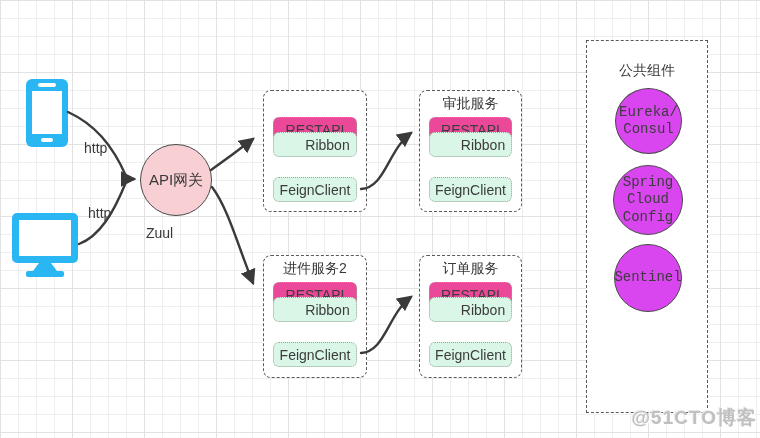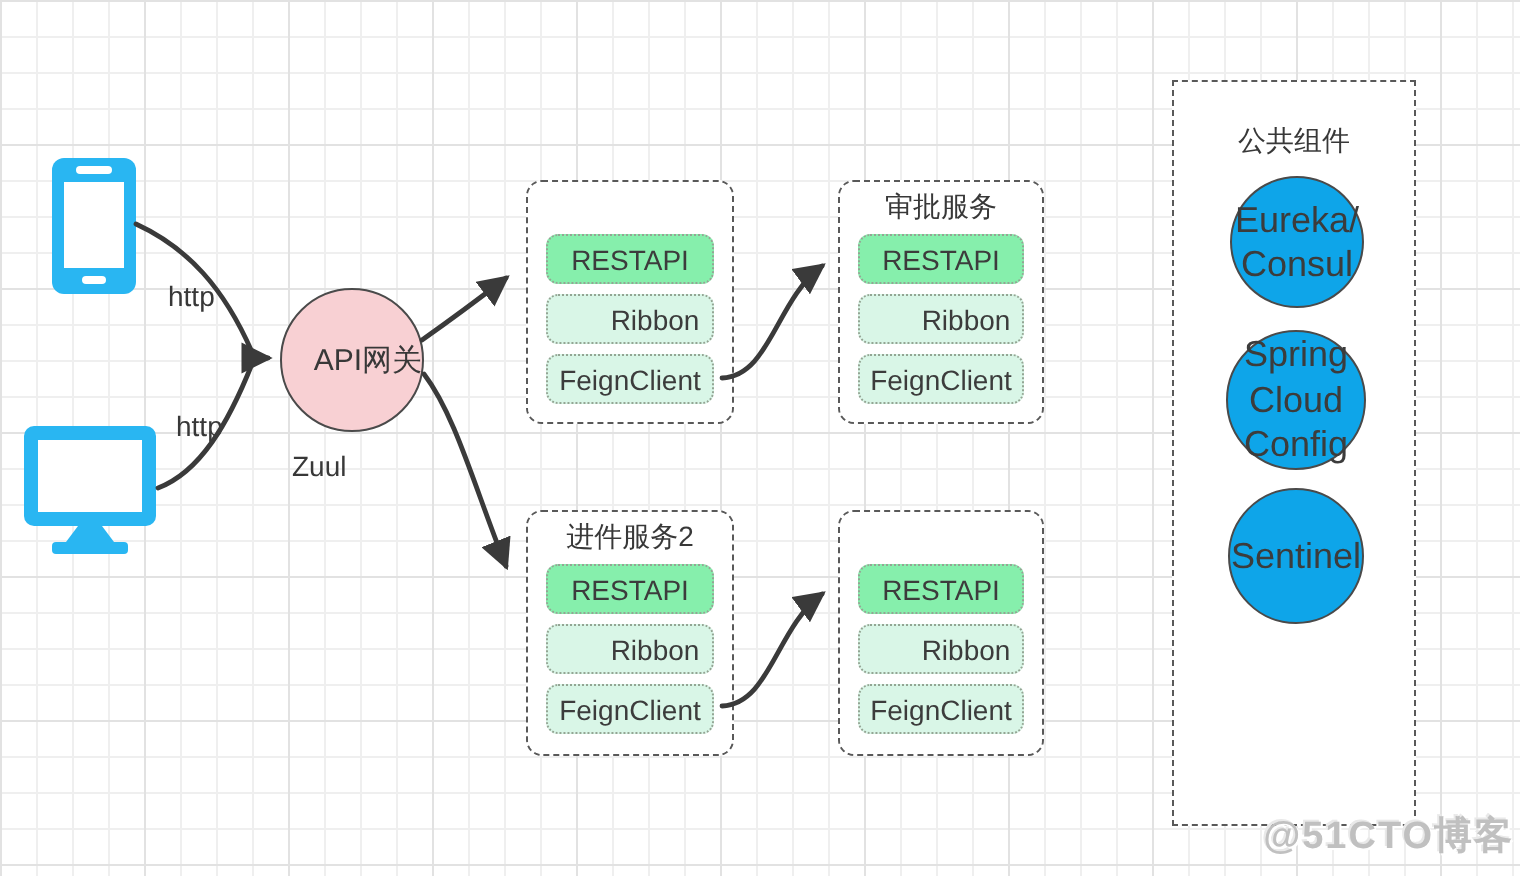--- a/index.html
+++ b/index.html
@@ -12,55 +12,55 @@
       linear-gradient(90deg,#e2e2e2 1px, transparent 1px),
       linear-gradient(#efefef 1px, transparent 1px),
       linear-gradient(90deg,#efefef 1px, transparent 1px);
     background-size:72px 72px,72px 72px,18px 18px,18px 18px;
   }
   .abs{position:absolute;}
   
   .gateway{
     left:140px;top:144px;width:72px;height:72px;border-radius:50%;
     background:#f8d0d3;border:1.5px solid #4a4a4a;box-sizing:border-box;
-    display:flex;align-items:center;justify-content:flex-end;
+    display:flex;align-items:center;justify-content:center;
     font-size:15px;color:#383838;
   }
   .gw-caption{left:146px;top:225px;width:60px;font-size:14px;color:#383838;}
   .http{font-size:14px;color:#383838;width:44px;text-align:left;}
   
   .svc{
     background:#ffffff;border:1.5px dashed #595959;border-radius:8px;
     box-sizing:border-box;
   }
   .svc-title{
     position:absolute;left:0;top:4px;width:100%;text-align:center;
     font-size:14px;color:#383838;
   }
   .chip{
     position:absolute;left:9px;right:9px;height:25px;border-radius:6px;
     border:1.5px dotted #94a594;box-sizing:border-box;
     display:flex;align-items:center;justify-content:center;
     font-size:14px;color:#3c3c3c;background:#d9f6e7;
   }
-  .chip.restapi{background:#86efac;}
+  .chip.restapi{background:#ec4899;}
   .chip.c1{top:26px;}
-  .chip.c2{top:56px;padding-left:25px;}
+  .chip.c2{top:41px;padding-left:25px;}
   .chip.c3{top:86px;}
   
   .panel{
     left:586px;top:40px;width:122px;height:373px;
     background:#ffffff;border:1.5px dashed #595959;box-sizing:border-box;
   }
   .panel-title{position:absolute;left:0;top:21px;width:100%;text-align:center;font-size:14px;color:#383838;}
   .ccircle{
     position:absolute;border-radius:50%;
-    background:#0ea5e9;border:1.5px solid #4a4a4a;box-sizing:border-box;
+    background:#d946ef;border:1.5px solid #4a4a4a;box-sizing:border-box;
     display:flex;align-items:center;justify-content:center;text-align:center;
-    font-size:18px;line-height:1.25;color:#3c3c3c;white-space:pre-line;
+    font-size:14px;line-height:1.25;color:#3c3c3c;white-space:pre-line;font-family:Liberation Mono, monospace;
   }
   .cc1{left:28px;top:47px;width:67px;height:66px;}
   .cc2{left:26px;top:124px;width:70px;height:70px;}
   .cc3{left:27px;top:203px;width:68px;height:68px;}
   .cc4{left:27px;top:287px;width:68px;height:68px;}
   
   .watermark{
     right:3px;bottom:7px;font-size:19px;font-weight:bold;color:#c0c0c0;
     text-shadow:1px 1px 0 #ffffff,-1px -1px 0 #e9e9e9;letter-spacing:1px;
   }
@@ -107,20 +107,21 @@
   </div>
 
   <div class="abs svc" style="left:263px;top:255px;width:104px;height:123px;">
     <div class="svc-title">进件服务2</div>
     <div class="chip restapi c1">RESTAPI</div>
     <div class="chip c2">Ribbon</div>
     <div class="chip c3">FeignClient</div>
   </div>
 
   <div class="abs svc" style="left:419px;top:255px;width:103px;height:123px;">
+    <div class="svc-title">订单服务</div>
     <div class="chip restapi c1">RESTAPI</div>
     <div class="chip c2">Ribbon</div>
     <div class="chip c3">FeignClient</div>
   </div>
 
   <div class="abs panel">
     <div class="panel-title">公共组件</div>
     <div class="ccircle cc1">Eureka/
 Consul</div>
     <div class="ccircle cc2">Spring

